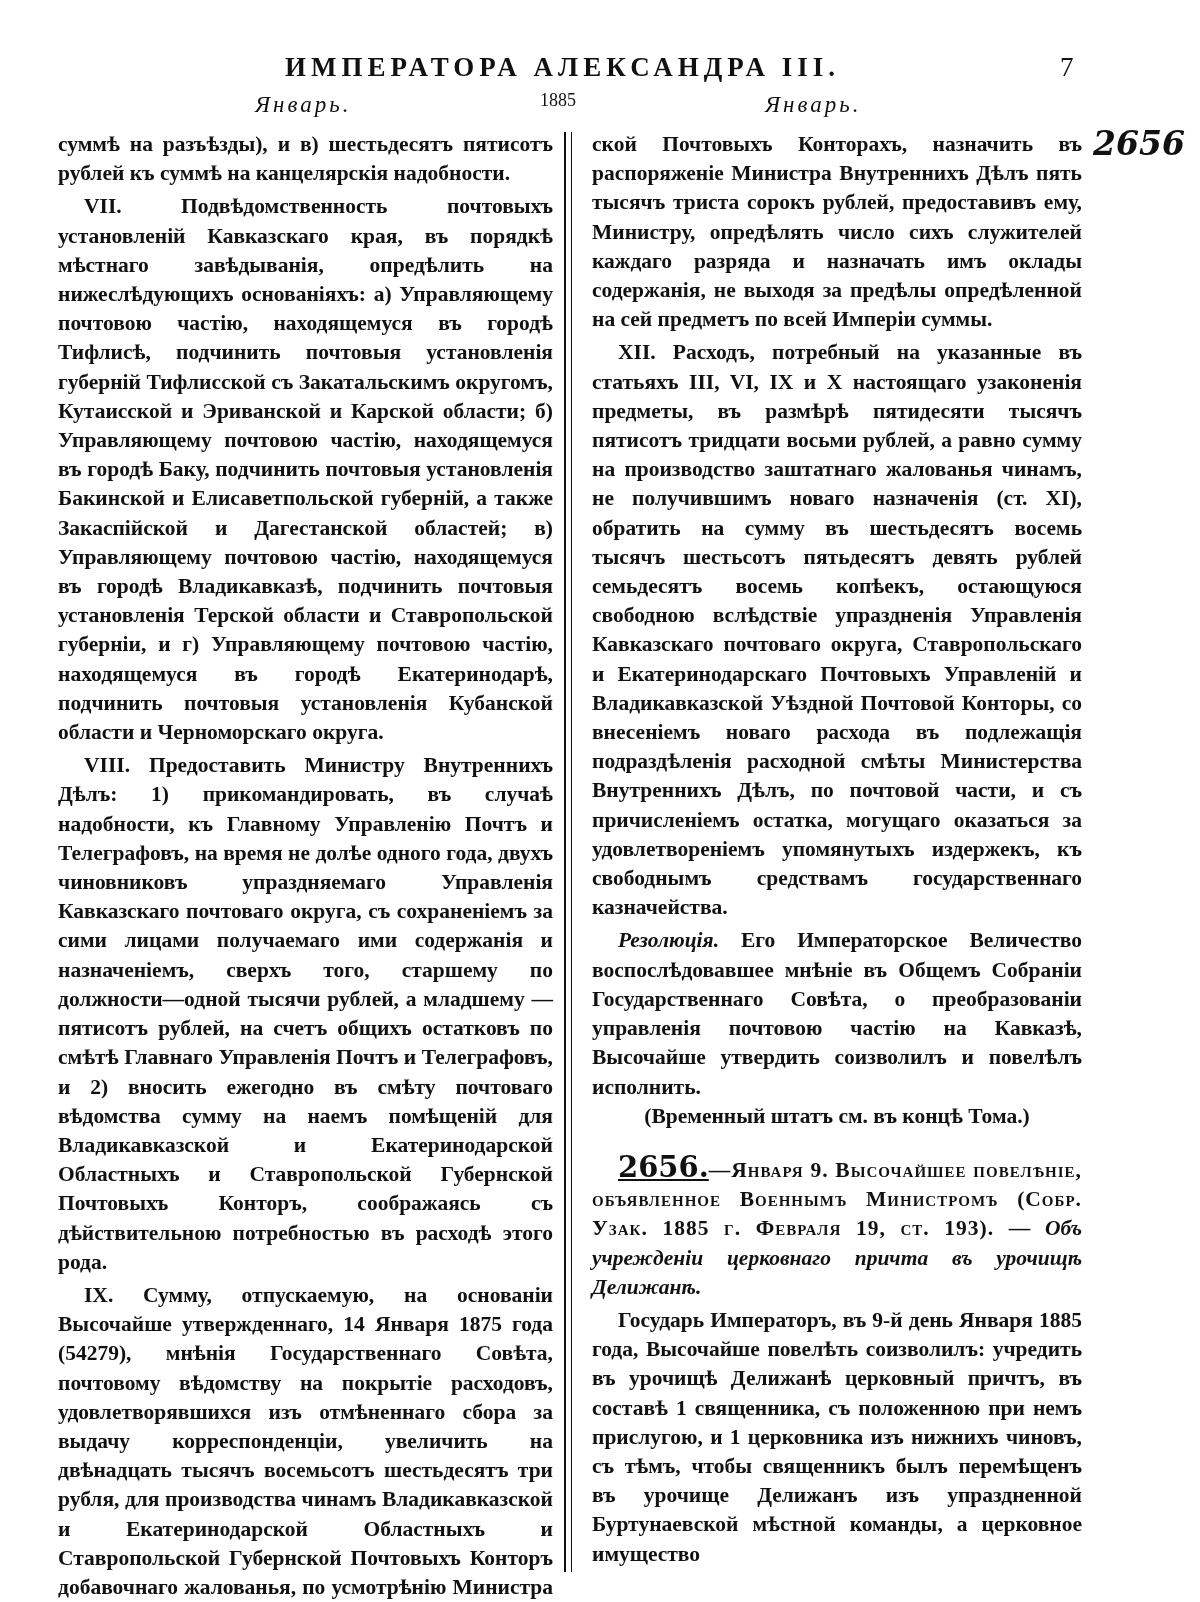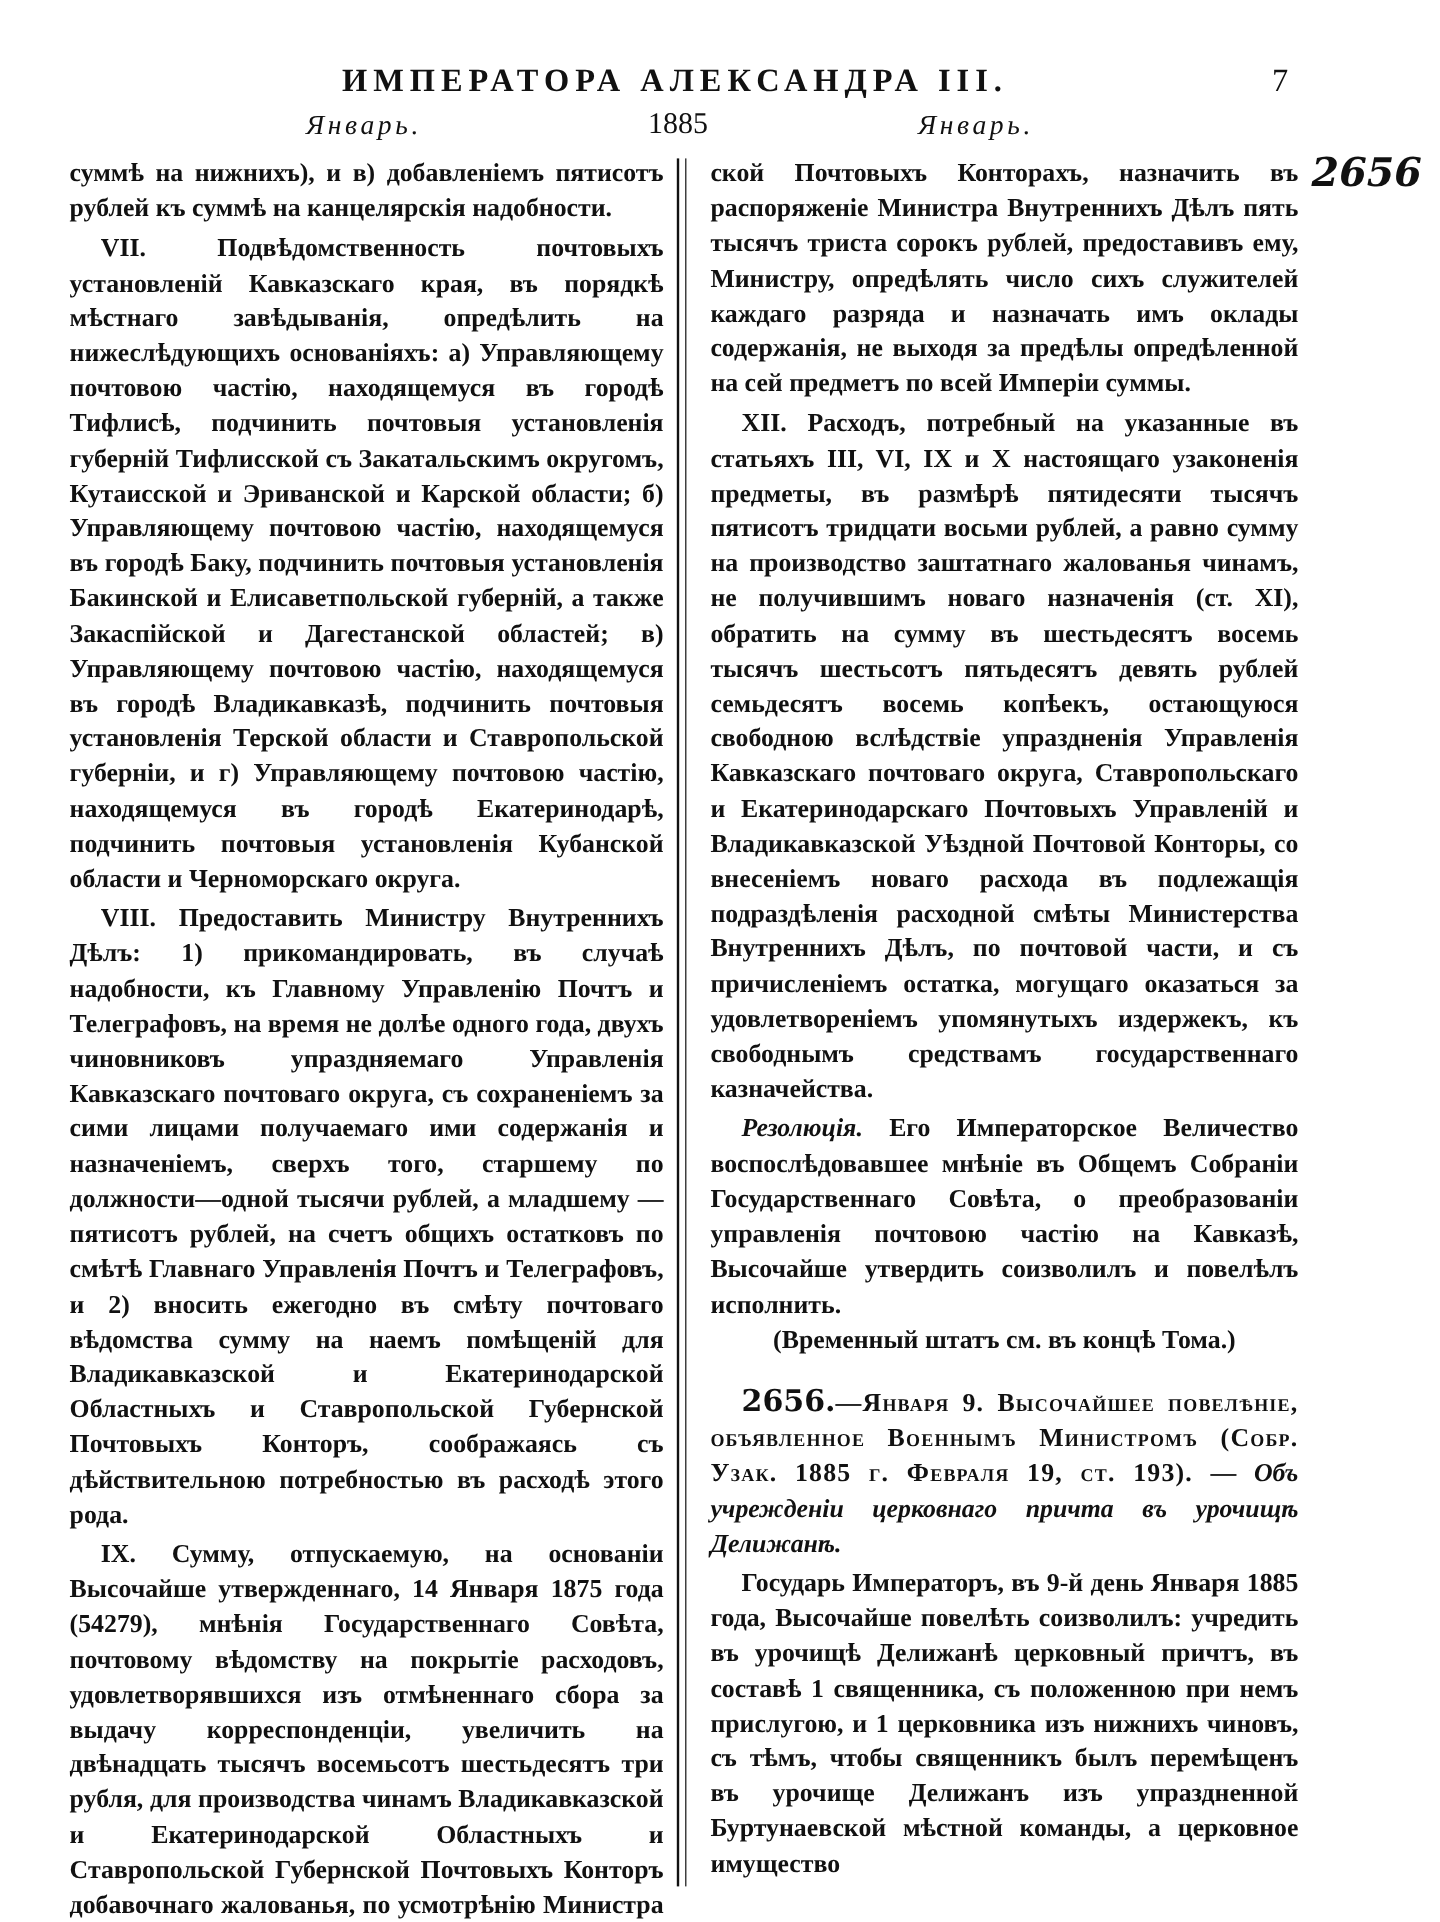--- a/index.html
+++ b/index.html
@@ -14,21 +14,21 @@
     .head-title {
       position: absolute; left: 285px; top: 4px;
       font-size: 27px; letter-spacing: 5px; font-weight: bold;
       font-family: "Liberation Serif", serif;
     }
     .page-number {
       position: absolute; left: 1060px; top: 4px; font-size: 27px;
     }
     .date-line { position: absolute; top: 88px; left: 0; width: 1078px; height: 36px; }
     .month-left { position: absolute; left: 255px; top: 4px; font-style: italic; font-size: 23px; letter-spacing: 3px; }
-    .year { position: absolute; left: 540px; top: 2px; font-size: 25px; }
+    .year { position: absolute; left: 540px; top: 2px; font-size: 18px; }
     .month-right { position: absolute; left: 765px; top: 4px; font-style: italic; font-size: 23px; letter-spacing: 3px; }
 
     .column {
       position: absolute; top: 130px;
       font-size: 21.5px; line-height: 29.2px;
       text-align: justify;
       font-weight: bold;
       font-family: "Liberation Serif", serif;
     }
     .col-left { left: 58px; width: 495px; }
@@ -42,41 +42,41 @@
       position: absolute; left: 564px; top: 132px; height: 1440px; width: 5px;
       border-left: 2px solid #111; border-right: 1px solid #111;
     }
     .margin-number {
       position: absolute; left: 1093px; top: 124px;
       font-size: 33px; font-weight: bold; font-family: "DejaVu Serif", serif; font-style: italic;
     }
     .note {
       text-align: center; text-indent: 0 !important;
     }
-    .decree-num { font-size: 25px; font-weight: bold; font-family: "DejaVu Serif", serif; }
+    .decree-num { font-size: 29px; font-weight: bold; font-family: "DejaVu Serif", serif; text-decoration: underline; }
     .smallcaps { font-variant: small-caps; letter-spacing: 1px; }
     .decree-block { margin-top: 22px !important; }
   </style>
 </head>
 <body>
 
 <div class="running-head">
   <span class="head-title">ИМПЕРАТОРА АЛЕКСАНДРА III.</span>
   <span class="page-number">7</span>
 </div>
 <div class="date-line">
   <span class="month-left">Январь.</span>
   <span class="year">1885</span>
   <span class="month-right">Январь.</span>
 </div>
 
 <div class="margin-number">2656</div>
 
 <div class="column col-left">
-  <p class="noindent">суммѣ на нижнихъ), и в) добавленіемъ пятисотъ рублей къ суммѣ на канцелярскія надобности.</p>
+  <p class="noindent">суммѣ на разъѣзды), и в) шестьдесятъ пятисотъ рублей къ суммѣ на канцелярскія надобности.</p>
   <p class="gap">VII. Подвѣдомственность почтовыхъ установленій Кавказскаго края, въ порядкѣ мѣстнаго завѣдыванія, опредѣлить на нижеслѣдующихъ основаніяхъ: а) Управляющему почтовою частію, находящемуся въ городѣ Тифлисѣ, подчинить почтовыя установленія губерній Тифлисской съ Закатальскимъ округомъ, Кутаисской и Эриванской и Карской области; б) Управляющему почтовою частію, находящемуся въ городѣ Баку, подчинить почтовыя установленія Бакинской и Елисаветпольской губерній, а также Закаспійской и Дагестанской областей; в) Управляющему почтовою частію, находящемуся въ городѣ Владикавказѣ, подчинить почтовыя установленія Терской области и Ставропольской губерніи, и г) Управляющему почтовою частію, находящемуся въ городѣ Екатеринодарѣ, подчинить почтовыя установленія Кубанской области и Черноморскаго округа.</p>
   <p class="gap">VIII. Предоставить Министру Внутреннихъ Дѣлъ: 1) прикомандировать, въ случаѣ надобности, къ Главному Управленію Почтъ и Телеграфовъ, на время не долѣе одного года, двухъ чиновниковъ упраздняемаго Управленія Кавказскаго почтоваго округа, съ сохраненіемъ за сими лицами получаемаго ими содержанія и назначеніемъ, сверхъ того, старшему по должности—одной тысячи рублей, а младшему — пятисотъ рублей, на счетъ общихъ остатковъ по смѣтѣ Главнаго Управленія Почтъ и Телеграфовъ, и 2) вносить ежегодно въ смѣту почтоваго вѣдомства сумму на наемъ помѣщеній для Владикавказской и Екатеринодарской Областныхъ и Ставропольской Губернской Почтовыхъ Конторъ, соображаясь съ дѣйствительною потребностью въ расходѣ этого рода.</p>
   <p class="gap">IX. Сумму, отпускаемую, на основаніи Высочайше утвержденнаго, 14 Января 1875 года (54279), мнѣнія Государственнаго Совѣта, почтовому вѣдомству на покрытіе расходовъ, удовлетворявшихся изъ отмѣненнаго сбора за выдачу корреспонденціи, увеличить на двѣнадцать тысячъ восемьсотъ шестьдесятъ три рубля, для производства чинамъ Владикавказской и Екатеринодарской Областныхъ и Ставропольской Губернской Почтовыхъ Конторъ добавочнаго жалованья, по усмотрѣнію Министра Внутреннихъ Дѣлъ.</p>
 
 </div>
 
 <div class="divider"></div>
 
 <div class="column col-right">
   <p class="noindent">ской Почтовыхъ Конторахъ, назначить въ распоряженіе Министра Внутреннихъ Дѣлъ пять тысячъ триста сорокъ рублей, предоставивъ ему, Министру, опредѣлять число сихъ служителей каждаго разряда и назначать имъ оклады содержанія, не выходя за предѣлы опредѣленной на сей предметъ по всей Имперіи суммы.</p>

